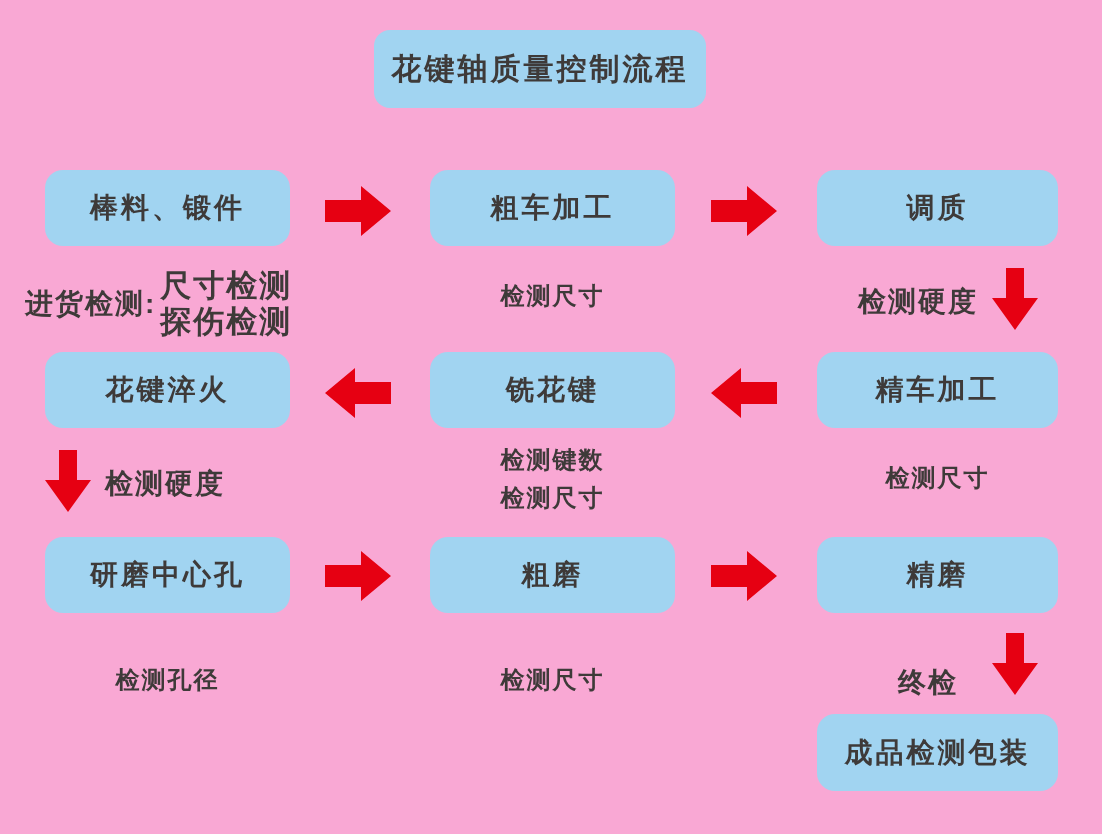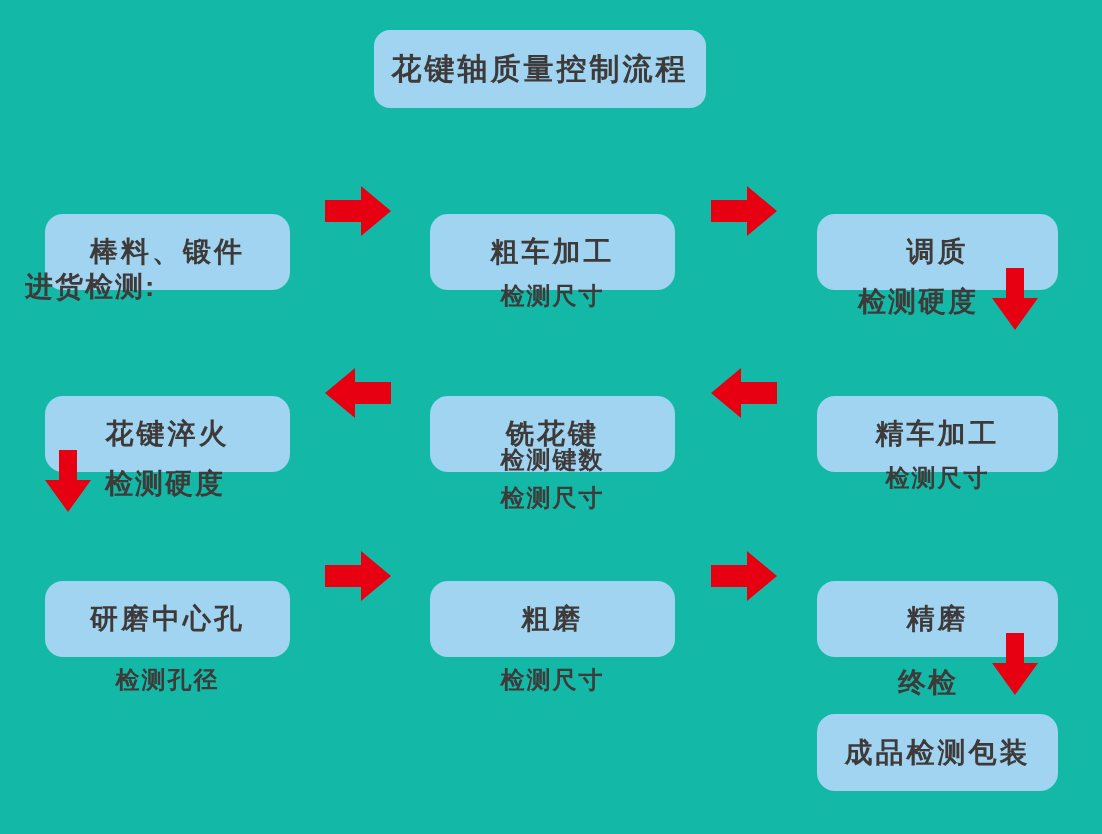--- a/index.html
+++ b/index.html
@@ -4,42 +4,42 @@
 <style>
   html, body { margin: 0; padding: 0; }
   body {
     font-family: "Liberation Sans", "DejaVu Sans", sans-serif;
     background: #ffffff;
   }
   .canvas {
     position: relative;
     width: 1102px;
     height: 834px;
-    background: #14b8a6;
+    background: #f9a8d4;
     overflow: hidden;
     color: #3E3A39;
   }
   .box {
     position: absolute;
     background: #A1D4F1;
     border-radius: 18px;
     display: flex;
     align-items: center;
     justify-content: center;
     font-size: 28px;
     font-weight: 600;
     letter-spacing: 3px;
     color: #3E3A39;
   }
   .title-box {
     left: 374px; top: 30px; width: 332px; height: 78px;
     border-radius: 16px;
     font-size: 30px;
   }
-  .row-box { height: 76px; margin-top: 44px; }
+  .row-box { height: 76px; }
   .r1 { top: 170px; }
   .r2 { top: 352px; }
   .r3 { top: 537px; }
   .c1 { left: 45px;  width: 245px; }
   .c2 { left: 430px; width: 245px; }
   .c3 { left: 817px; width: 241px; }
   .bottom-box { left: 817px; top: 714px; width: 241px; height: 77px; }
 
   .arrow { position: absolute; }
   .sub {
@@ -99,20 +99,24 @@
       </svg>
   </div>
   <div class="arrow" style="left:711px; top:186px;">
     <svg width="66" height="50" viewBox="0 0 66 50">
         <polygon points="0,14 36,14 36,0 66,25 36,50 36,36 0,36" fill="#E60012"></polygon>
       </svg>
   </div>
 
   <div class="hflex incoming-group">
     <span>进货检测:</span>
+    <span class="incoming-items">
+      <span>尺寸检测</span>
+      <span>探伤检测</span>
+    </span>
   </div>
   <div class="sub" style="left:430px; top:280px; width:245px;">
     <span>检测尺寸</span>
   </div>
   <div class="hflex quench-note">
     <span class="mr14">检测硬度</span>
     <span>
       <svg width="46" height="62" viewBox="0 0 46 62">
           <polygon points="14,0 32,0 32,30 46,30 23,62 0,30 14,30" fill="#E60012"></polygon>
         </svg>

